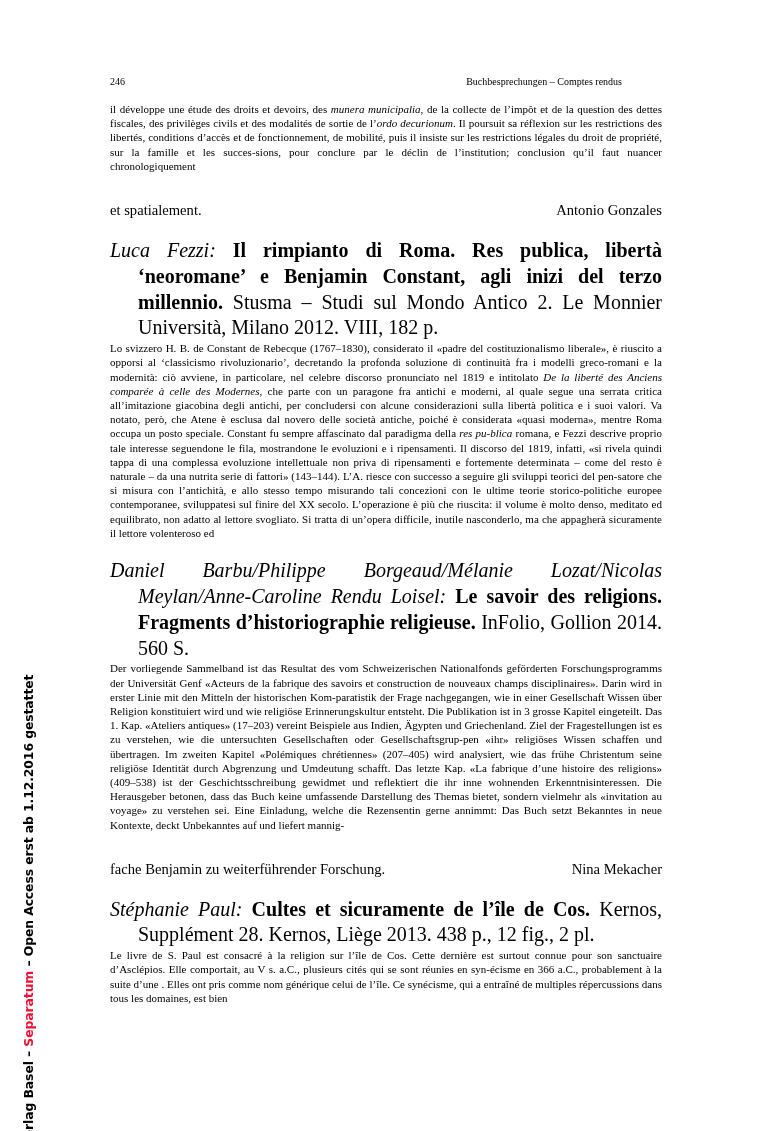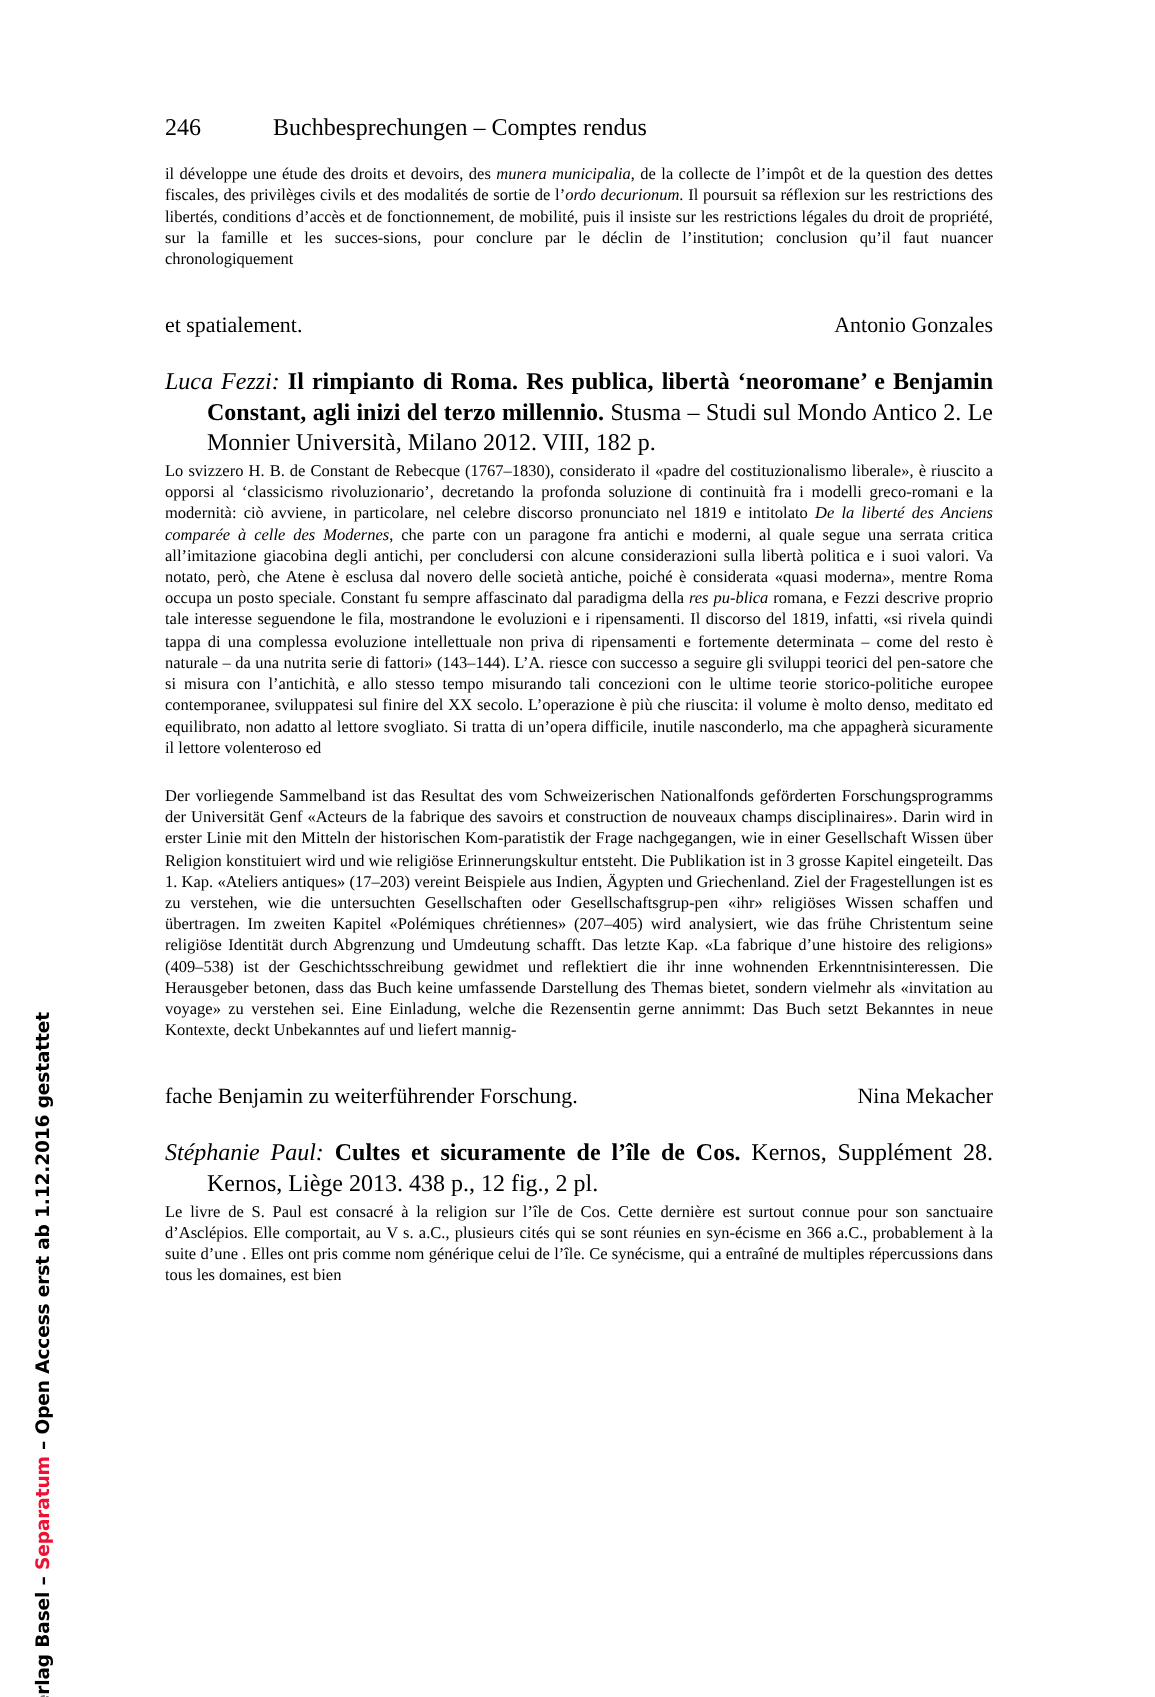--- a/index.html
+++ b/index.html
@@ -48,42 +48,42 @@
     position: absolute;
     left: 110px;
     top: 0px;
     width: 552px;
   }
 
   .running-head {
     display: flex;
     align-items: baseline;
     margin-top: 76px;
-    font-size: 16px;
+    font-size: 10px;
     line-height: 1.2;
   }
   .running-head .folio {
     width: 72px;
     flex: 0 0 72px;
     text-align: left;
   }
   .running-head .title {
     flex: 1 1 auto;
-    text-align: left;
+    text-align: right;
     padding-right: 40px;
     white-space: nowrap;
   }
 
   .review {
     margin-top: 14px;
   }
   .review + .review { margin-top: 18px; }
 
   .headnote {
-    font-size: 16px;
+    font-size: 20px;
     line-height: 1.292;
     text-align: justify;
     text-indent: 0;
     padding-left: 28px;
   }
   .headnote .hang {
     margin-left: -28px;
   }
   .headnote i { font-style: italic; }
   .headnote b { font-weight: 700; }
@@ -134,20 +134,23 @@
   </div>
 
   <div class="review">
     <div class="headnote">
       <span class="hang"><i>Luca Fezzi:</i> <b>Il rimpianto di Roma. Res publica, libertà ‘neoromane’ e Benjamin Constant, agli inizi del terzo millennio.</b> <span>Stusma – Studi sul Mondo Antico 2. Le Monnier Università, Milano 2012. VIII, 182 p.</span></span>
     </div>
     <p class="body-par">Lo svizzero H. B. de Constant de Rebecque (1767–1830), considerato il «padre del costituzionalismo liberale», è riuscito a opporsi al ‘classicismo rivoluzionario’, decretando la profonda soluzione di continuità fra i modelli greco-romani e la modernità: ciò avviene, in particolare, nel celebre discorso pronunciato nel 1819 e intitolato <i>De la liberté des Anciens comparée à celle des Modernes</i>, che parte con un paragone fra antichi e moderni, al quale segue una serrata critica all’imitazione giacobina degli antichi, per concludersi con alcune considerazioni sulla libertà politica e i suoi valori. Va notato, però, che Atene è esclusa dal novero delle società antiche, poiché è considerata «quasi moderna», mentre Roma occupa un posto speciale. Constant fu sempre affascinato dal paradigma della <i>res pu-blica</i> romana, e Fezzi descrive proprio tale interesse seguendone le fila, mostrandone le evoluzioni e i ripensamenti. Il discorso del 1819, infatti, «si rivela quindi tappa di una complessa evoluzione intellettuale non priva di ripensamenti e fortemente determinata – come del resto è naturale – da una nutrita serie di fattori» (143–144). L’A. riesce con successo a seguire gli sviluppi teorici del pen-satore che si misura con l’antichità, e allo stesso tempo misurando tali concezioni con le ultime teorie storico-politiche europee contemporanee, sviluppatesi sul finire del XX secolo. L’operazione è più che riuscita: il volume è molto denso, meditato ed equilibrato, non adatto al lettore svogliato. Si tratta di un’opera difficile, inutile nasconderlo, ma che appagherà sicuramente il lettore volenteroso ed</p>
   </div>
 
   <div class="review">
+    <div class="headnote">
+      <span class="hang"><i>Daniel Barbu/Philippe Borgeaud/Mélanie Lozat/Nicolas Meylan/Anne-Caroline Rendu Loisel:</i> <b>Le savoir des religions. Fragments d’historiographie religieuse.</b> <span>InFolio, Gollion 2014. 560 S.</span></span>
+    </div>
     <p class="body-par">Der vorliegende Sammelband ist das Resultat des vom Schweizerischen Nationalfonds geförderten Forschungsprogramms der Universität Genf «Acteurs de la fabrique des savoirs et construction de nouveaux champs disciplinaires». Darin wird in erster Linie mit den Mitteln der historischen Kom-paratistik der Frage nachgegangen, wie in einer Gesellschaft Wissen über Religion konstituiert wird und wie religiöse Erinnerungskultur entsteht. Die Publikation ist in 3 grosse Kapitel eingeteilt. Das 1. Kap. «Ateliers antiques» (17–203) vereint Beispiele aus Indien, Ägypten und Griechenland. Ziel der Fragestellungen ist es zu verstehen, wie die untersuchten Gesellschaften oder Gesellschaftsgrup-pen «ihr» religiöses Wissen schaffen und übertragen. Im zweiten Kapitel «Polémiques chrétiennes» (207–405) wird analysiert, wie das frühe Christentum seine religiöse Identität durch Abgrenzung und Umdeutung schafft. Das letzte Kap. «La fabrique d’une histoire des religions» (409–538) ist der Geschichtsschreibung gewidmet und reflektiert die ihr inne wohnenden Erkenntnisinteressen. Die Herausgeber betonen, dass das Buch keine umfassende Darstellung des Themas bietet, sondern vielmehr als «invitation au voyage» zu verstehen sei. Eine Einladung, welche die Rezensentin gerne annimmt: Das Buch setzt Bekanntes in neue Kontexte, deckt Unbekanntes auf und liefert mannig-</p>
     <div class="lastline-par">
       <span class="tail">fache Benjamin zu weiterführender Forschung.</span>
       <span class="sig">Nina Mekacher</span>
     </div>
   </div>
 
   <div class="review">
     <div class="headnote">
       <span class="hang"><i>Stéphanie Paul:</i> <b>Cultes et sicuramente de l’île de Cos.</b> <span>Kernos, Supplément 28. Kernos, Liège 2013. 438 p., 12 fig., 2 pl.</span></span>

